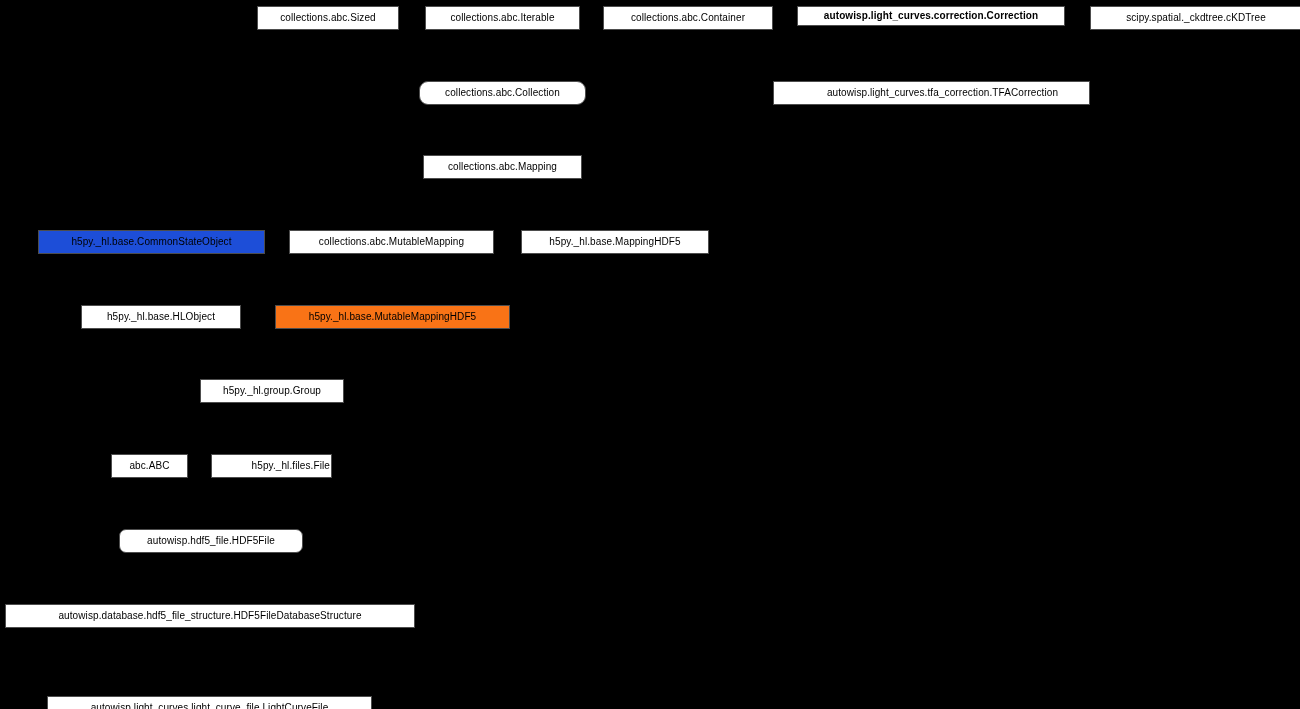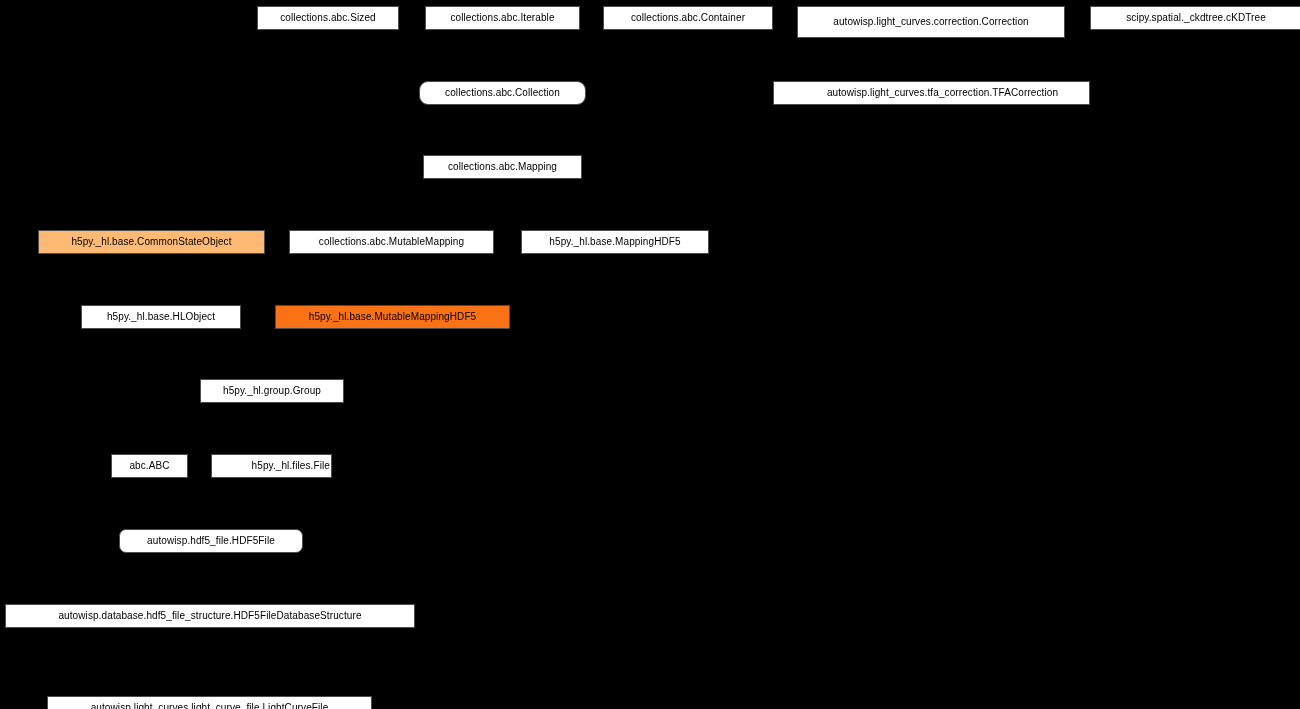--- a/index.html
+++ b/index.html
@@ -43,36 +43,36 @@
 <div id="diagram" style="width: 1300px; height: 709px; background: rgb(0, 0, 0);">
     <a class="node" style="left: 257px; top: 6px; width: 142px; height: 24px; background: rgb(255, 255, 255); border-color: rgb(77, 77, 77); color: rgb(0, 0, 0);">
       <span class="node-label">collections.abc.Sized</span>
     </a>
     <a class="node" style="left: 425px; top: 6px; width: 155px; height: 24px; background: rgb(255, 255, 255); border-color: rgb(77, 77, 77); color: rgb(0, 0, 0);">
       <span class="node-label">collections.abc.Iterable</span>
     </a>
     <a class="node" style="left: 603px; top: 6px; width: 170px; height: 24px; background: rgb(255, 255, 255); border-color: rgb(77, 77, 77); color: rgb(0, 0, 0);">
       <span class="node-label">collections.abc.Container</span>
     </a>
-    <a class="node" style="left: 797px; top: 6px; width: 268px; height: 32px; background: rgb(255, 255, 255); border-color: rgb(77, 77, 77); color: rgb(0, 0, 0);">
+    <a class="node" style="left: 797px; top: 6px; width: 268px; height: 20px; background: rgb(255, 255, 255); border-color: rgb(77, 77, 77); color: rgb(0, 0, 0); font-weight: bold;">
       <span class="node-label">autowisp.light_curves.correction.Correction</span>
     </a>
     <a class="node" style="left: 1090px; top: 6px; width: 212px; height: 24px; background: rgb(255, 255, 255); border-color: rgb(77, 77, 77); color: rgb(0, 0, 0);">
       <span class="node-label">scipy.spatial._ckdtree.cKDTree</span>
     </a>
     <a class="node" style="left: 419px; top: 81px; width: 167px; height: 24px; background: rgb(255, 255, 255); border-color: rgb(77, 77, 77); color: rgb(0, 0, 0); border-radius: 9px;">
       <span class="node-label">collections.abc.Collection</span>
     </a>
     <a class="node" style="left: 773px; top: 81px; width: 317px; height: 24px; background: rgb(255, 255, 255); border-color: rgb(77, 77, 77); color: rgb(0, 0, 0); padding-left: 22px;">
       <span class="node-label">autowisp.light_curves.tfa_correction.TFACorrection</span>
     </a>
     <a class="node" style="left: 423px; top: 155px; width: 159px; height: 24px; background: rgb(255, 255, 255); border-color: rgb(77, 77, 77); color: rgb(0, 0, 0);">
       <span class="node-label">collections.abc.Mapping</span>
     </a>
-    <a class="node" style="left: 38px; top: 230px; width: 227px; height: 24px; background: #fdba74; border-color: rgb(77, 77, 77); color: rgb(0, 0, 0);">
+    <a class="node" style="left: 38px; top: 230px; width: 227px; height: 24px; background: #1d4ed8; border-color: rgb(77, 77, 77); color: rgb(0, 0, 0);">
       <span class="node-label">h5py._hl.base.CommonStateObject</span>
     </a>
     <a class="node" style="left: 289px; top: 230px; width: 205px; height: 24px; background: rgb(255, 255, 255); border-color: rgb(77, 77, 77); color: rgb(0, 0, 0);">
       <span class="node-label">collections.abc.MutableMapping</span>
     </a>
     <a class="node" style="left: 521px; top: 230px; width: 188px; height: 24px; background: rgb(255, 255, 255); border-color: rgb(77, 77, 77); color: rgb(0, 0, 0);">
       <span class="node-label">h5py._hl.base.MappingHDF5</span>
     </a>
     <a class="node" style="left: 81px; top: 305px; width: 160px; height: 24px; background: rgb(255, 255, 255); border-color: rgb(77, 77, 77); color: rgb(0, 0, 0);">
       <span class="node-label">h5py._hl.base.HLObject</span>

